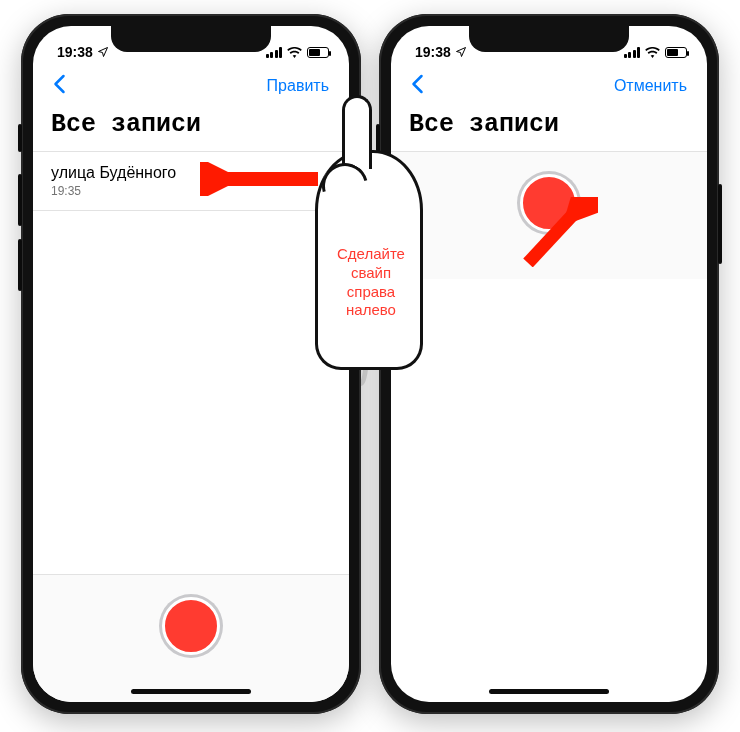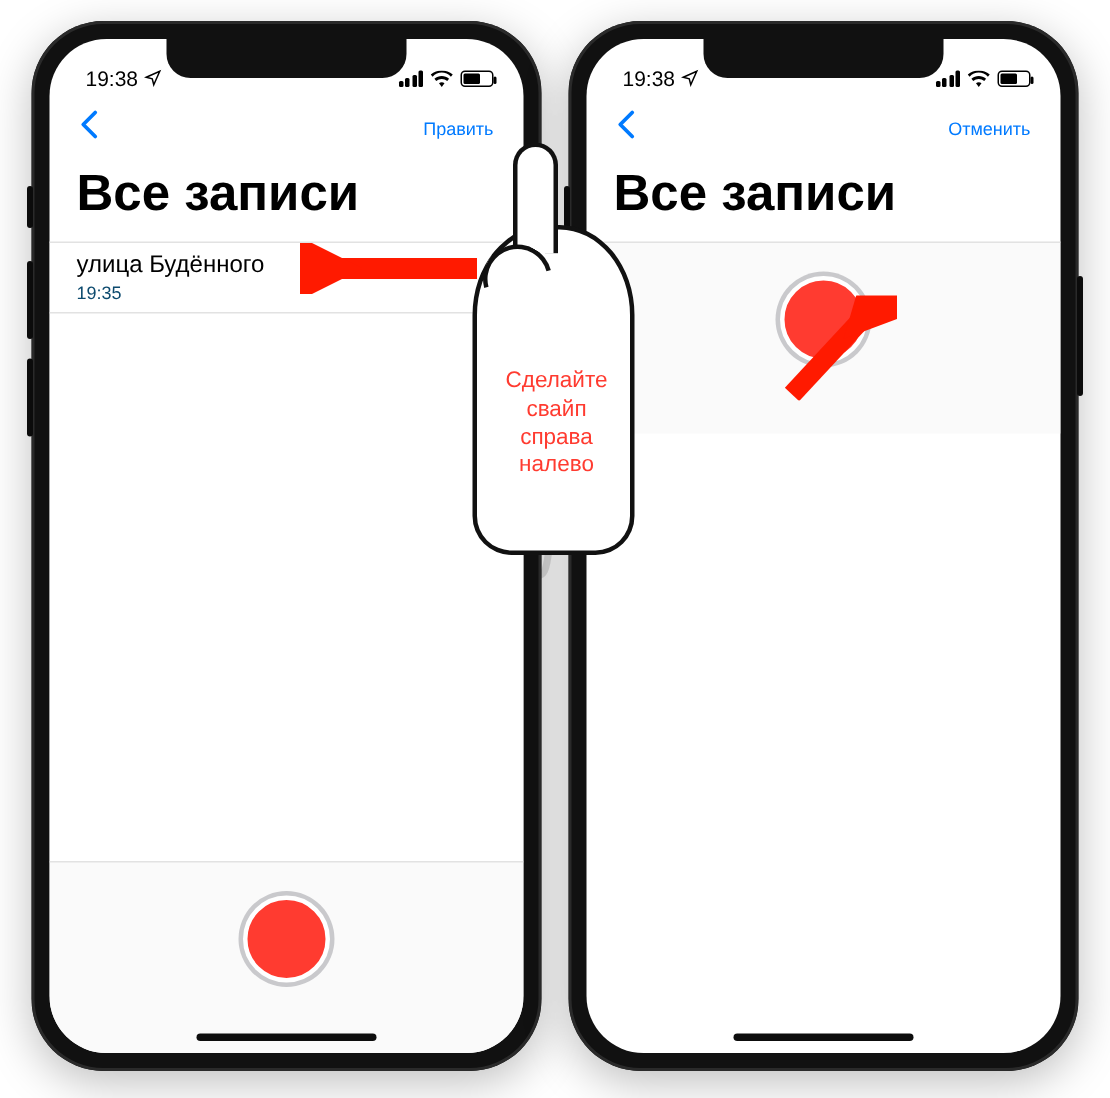--- a/index.html
+++ b/index.html
@@ -67,21 +67,21 @@
     border-bottom-right-radius: 16px;
     z-index: 5;
   }
   .status-bar {
     height: 40px;
     display: flex;
     align-items: center;
     justify-content: space-between;
     padding: 12px 20px 0 24px;
     font-size: 14px;
-    font-weight: 400;
+    font-weight: 700;
     color: #000;
   }
   .status-left { display: flex; align-items: center; gap: 4px; }
   .status-right { display: flex; align-items: center; gap: 5px; }
   .signal-bars { display:flex; align-items:flex-end; gap:1.5px; height:11px; }
   .signal-bars span { width:3px; background:#000; border-radius:1px; }
   .signal-bars span:nth-child(1){height:4px}
   .signal-bars span:nth-child(2){height:6px}
   .signal-bars span:nth-child(3){height:8px}
   .signal-bars span:nth-child(4){height:11px}
@@ -99,54 +99,55 @@
   }
   .back-chevron {
     color: #007aff;
     font-size: 24px;
     font-weight: 300;
     cursor: pointer;
     padding: 4px 6px;
   }
   .nav-action {
     color: #007aff;
-    font-size: 12px;
+    font-size: 16px;
     cursor: pointer;
     padding: 4px 6px;
   }
   .title {
-    font-size: 34px;
+    font-size: 25px;
     font-weight: 700;
     padding: 4px 18px 12px 18px;
     color: #000;
+    font-family: Liberation Mono, monospace;
   }
   .list {
     flex: 1;
     background: #fff;
     position: relative;
   }
   .row {
     border-top: 1px solid #e2e2e2;
     border-bottom: 1px solid #e2e2e2;
     display: flex;
     align-items: center;
-    height: 48px;
+    height: 60px;
     position: relative;
     overflow: hidden;
   }
   .row-content {
     display: flex;
     flex-direction: column;
     justify-content: center;
     padding: 0 18px;
     flex: 1;
     min-width: 0;
   }
   .row-title { font-size: 16px; color:#000; white-space:nowrap; overflow:hidden; text-overflow:ellipsis; }
-  .row-sub { font-size: 12px; color:#0c4a6e; margin-top:2px; }
+  .row-sub { font-size: 12px; color:#737373; margin-top:2px; }
   .row-duration {
     font-size: 13px;
     color: #8a8a8e;
     padding: 0 14px 0 0;
     min-width: 52px;
     text-align: right;
   }
   .swipe-actions {
     display: flex;
     height: 100%;

